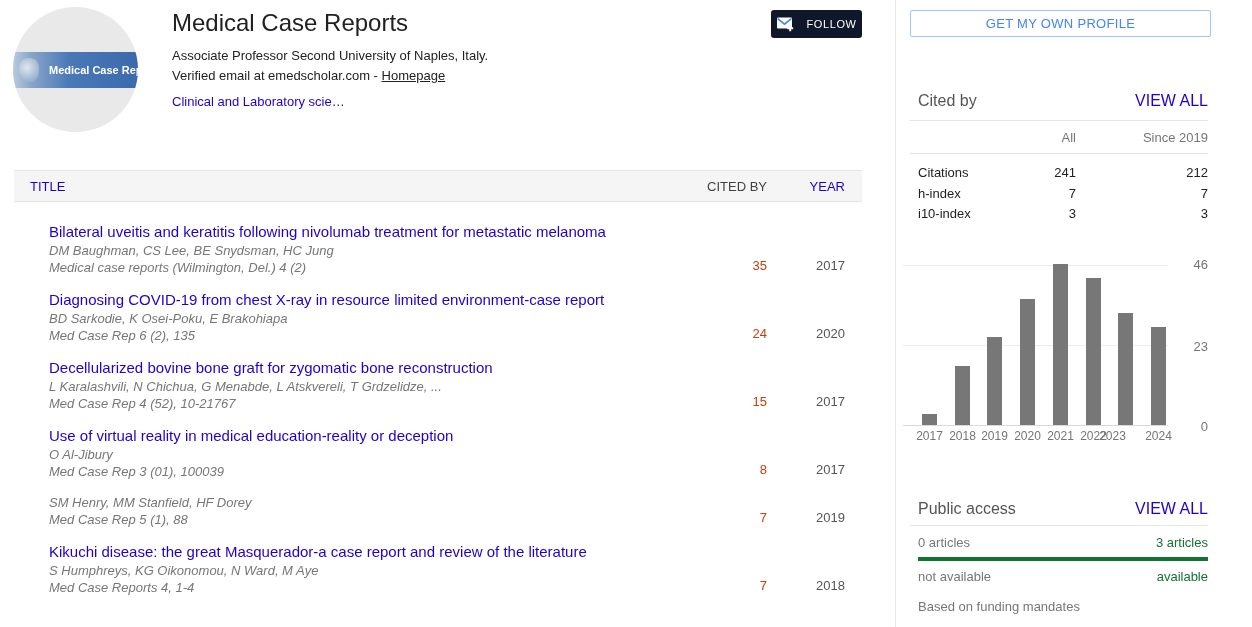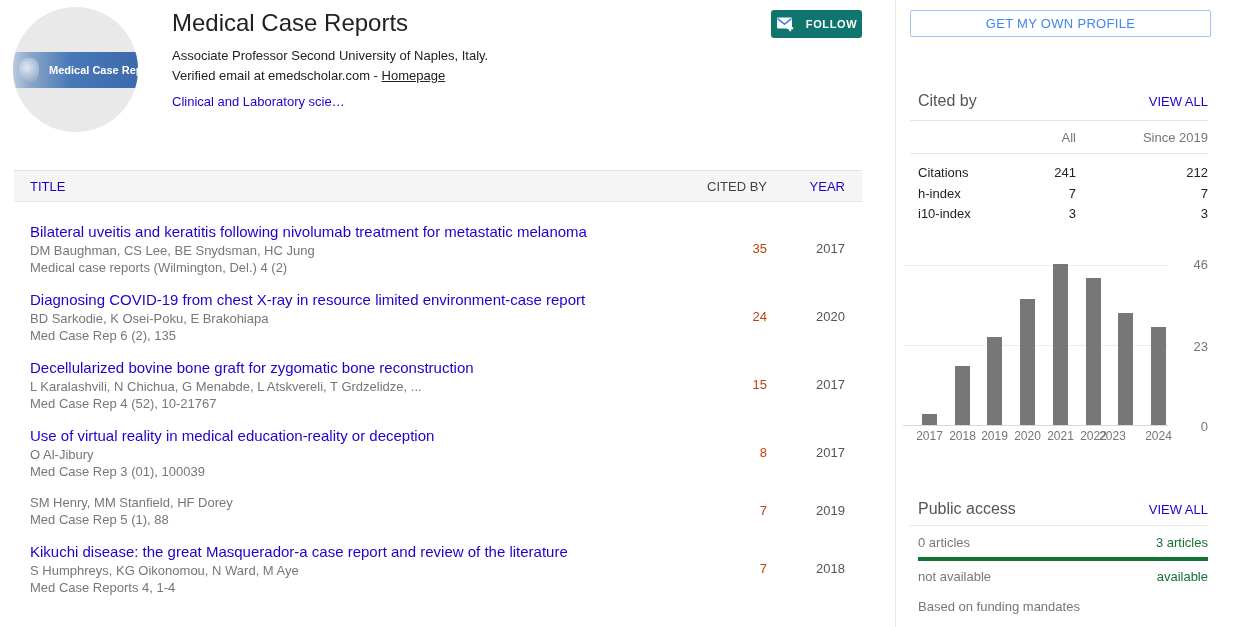--- a/index.html
+++ b/index.html
@@ -18,55 +18,55 @@
 
   .profile-info { position:absolute; left:172px; top:8px; }
   .profile-name { font-size:24px; color:#212121; line-height:30px; }
   .profile-affil { margin-top:8px; font-size:13px; color:#222; line-height:20px; }
   .profile-verified { font-size:13px; color:#222; line-height:20px; }
   .homepage-link { color:#222; text-decoration:underline; cursor:pointer; }
   .profile-interests { margin-top:6px; font-size:13px; line-height:20px; }
   .profile-interests a { color:#2200cc; text-decoration:none; cursor:pointer; }
 
   .follow-btn { position:absolute; left:771px; top:10px; width:91px; height:28px; border:none;
-                background:#0f766e; color:#fff; font-family:"Liberation Sans",sans-serif;
-                font-size:11px; font-weight:bold; letter-spacing:.6px; border-radius:3px;
+                background:#0f172a; color:#fff; font-family:"Liberation Sans",sans-serif;
+                font-size:11px; font-weight:normal; letter-spacing:.6px; border-radius:3px;
                 display:flex; align-items:center; justify-content:center; gap:11px; cursor:pointer; }
 
   
   .articles { position:absolute; left:14px; top:170px; width:848px; }
   .articles-header { display:flex; align-items:center; height:32px; background:#f5f5f5;
                      border-top:1px solid #e5e5e5; border-bottom:1px solid #e5e5e5;
                      font-size:13px; padding:0 17px 0 16px; }
   .col-title { flex:1; color:#2200cc; cursor:pointer; }
   .col-cited { width:90px; text-align:right; color:#424242; cursor:pointer; }
   .col-year  { width:78px; text-align:right; color:#2200cc; cursor:pointer; }
   .article-list { padding:20px 17px 0 16px; }
-  .article-row { display:flex; align-items:center; margin-bottom:14px; }
+  .article-row { display:flex; align-items:flex-end; margin-bottom:14px;margin-left:19px; }
   .article-main { flex:1; padding-right:10px; }
   .article-title { display:inline-block; font-size:15px; line-height:20px; color:#2200cc;
                    text-decoration:none; cursor:pointer; }
-  .article-authors, .article-venue { font-size:13px; line-height:17px; color:#777; }
+  .article-authors, .article-venue { font-size:13px; line-height:17px; color:#777;font-style:italic; }
   .article-cited { width:90px; text-align:right; font-size:13px; line-height:20px; color:#c2410c;
                    text-decoration:none; cursor:pointer; }
   .article-year { width:78px; text-align:right; font-size:13px; line-height:20px; color:#555; }
 
   
   .v-divider { position:absolute; left:895px; top:0; width:1px; height:627px; background:#e8e8e8; }
 
   
   .get-profile-btn { position:absolute; left:910px; top:10px; width:301px; height:27px; background:#fff;
                      border:1px solid #a4c2f9; border-radius:2px; color:#4285f4; font-family:"Liberation Sans",sans-serif;
                      font-size:13px; letter-spacing:.3px; cursor:pointer; }
   .sb { position:absolute; left:910px; width:298px; }
   .sb-cited { top:92px; }
   .sb-public { top:498px; }
   .sb-head-row { display:flex; justify-content:space-between; align-items:baseline; padding-left:8px; }
   .sb-title { font-size:16px; color:#555; cursor:pointer; }
-  .view-all { font-size:13px; color:#2200cc; text-decoration:none; cursor:pointer; }
+  .view-all { font-size:16px; color:#2200cc; text-decoration:none; cursor:pointer; }
   .sb-rule { border:none; border-top:1px solid #e5e5e5; margin-top:10px; }
   .cited-cols { display:flex; margin-top:9px; padding-left:8px; font-size:13px; color:#777; }
   .cited-cols .c-label { flex:1; }
   .c-all { width:70px; text-align:right; }
   .c-since { width:132px; text-align:right; }
   .cited-stats { margin-top:9px; padding-left:8px; }
   .stat-row { display:flex; font-size:13px; color:#222; line-height:20.5px; }
   .stat-row .c-label { flex:1; }
   .stat-row .c-all, .stat-row .c-since { color:#222; text-decoration:none; cursor:pointer; }
 

